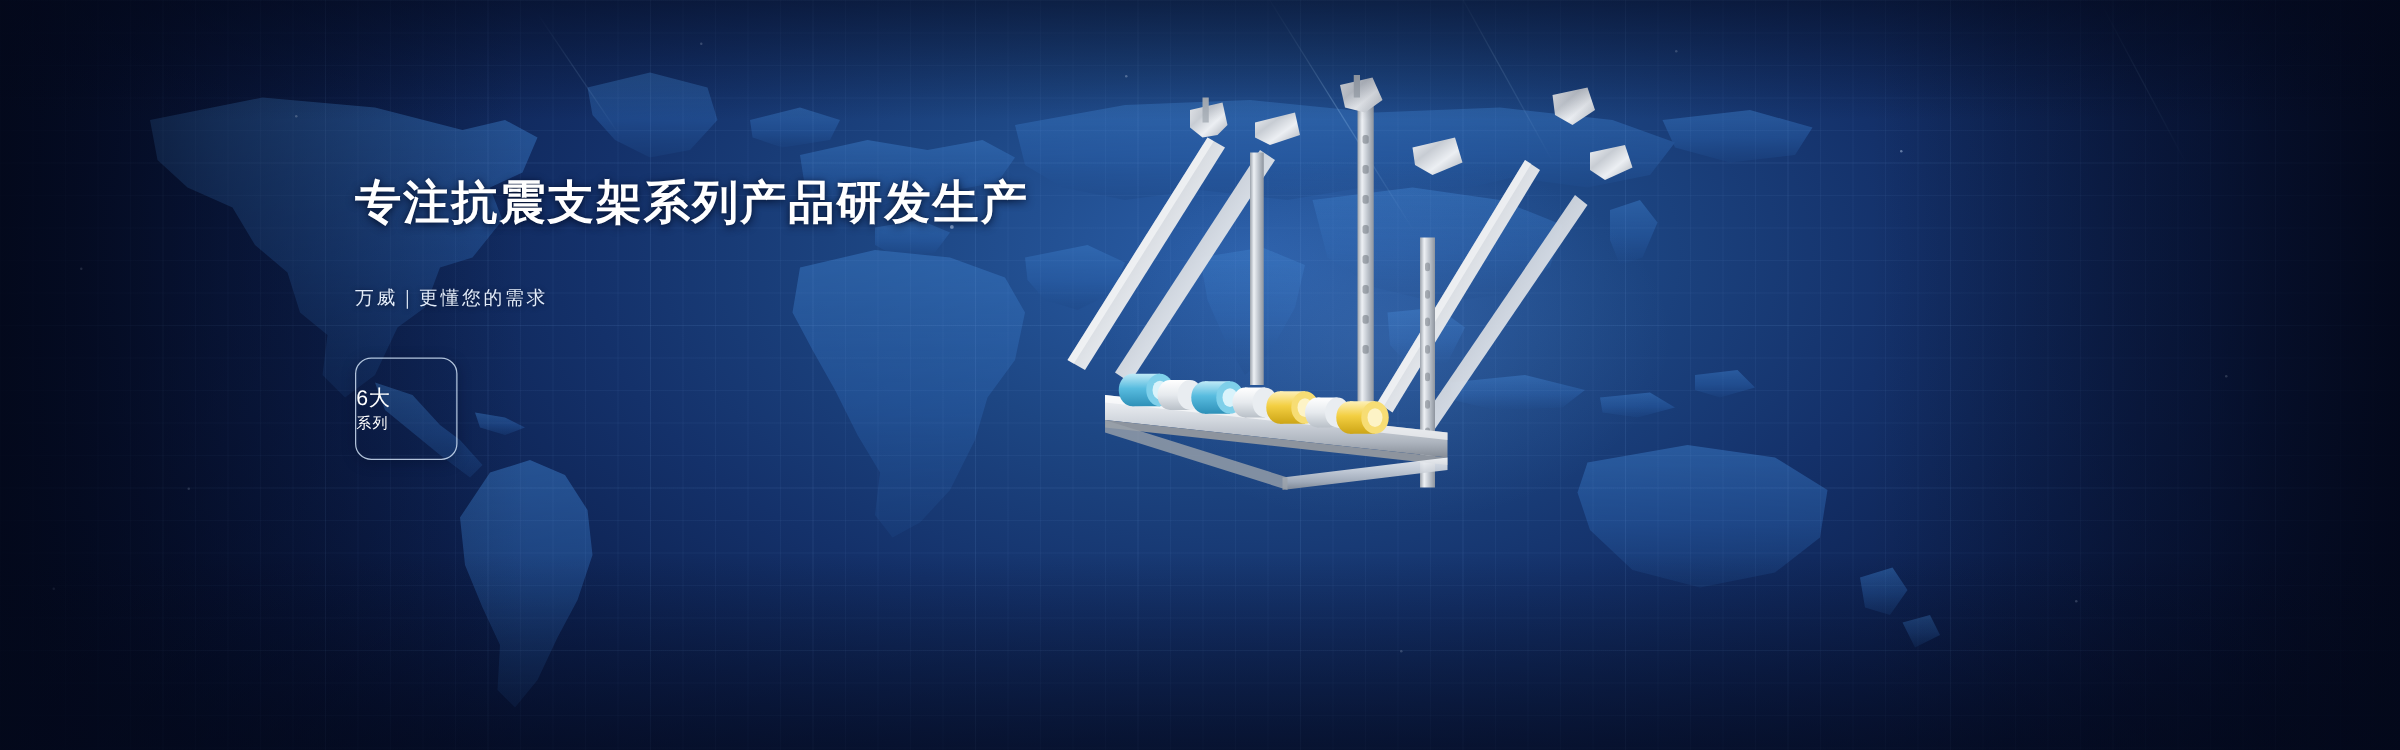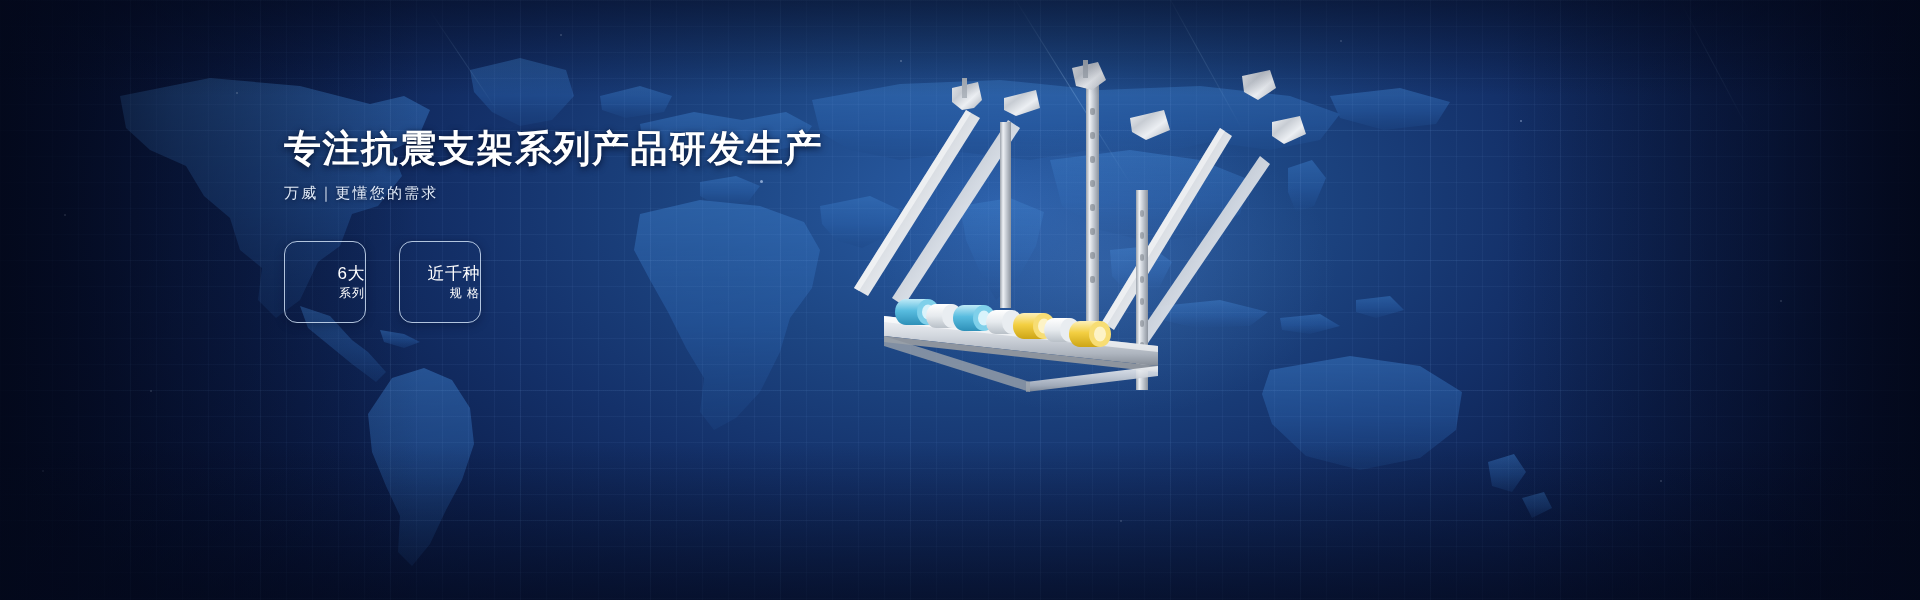--- a/index.html
+++ b/index.html
@@ -38,35 +38,35 @@
   .mapwrap{position:absolute;left:0;top:0;width:1920px;height:600px;opacity:.62;}
   .mapwrap svg{display:block;width:1920px;height:600px;}
 
   
   .streak{position:absolute;transform-origin:0 0;background:linear-gradient(90deg, rgba(150,200,255,0) 0%, rgba(170,215,255,.55) 45%, rgba(150,200,255,0) 100%);height:1px;}
 
   
   .star{position:absolute;border-radius:50%;background:#cfe3ff;}
 
   
-  .copy{position:absolute;left:284px;top:128px;width:620px;}
+  .copy{position:absolute;left:284px;top:141px;width:620px;}
   .headline{
     font-size:37px;line-height:1.16;font-weight:bold;color:#ffffff;
     letter-spacing:1.5px;margin:0;white-space:nowrap;
     text-shadow:0 2px 7px rgba(2,10,34,.85), 0 0 2px rgba(10,30,70,.6);
   }
   .subline{
-    margin:13px 0 0 0;font-size:15px;color:#e3ecf9;letter-spacing:2.2px;
+    margin:45px 0 0 0;font-size:15px;color:#e3ecf9;letter-spacing:2.2px;
     font-weight:normal;text-shadow:0 1px 4px rgba(2,10,34,.7);
   }
   .badges{display:flex;gap:33px;margin-top:38px;}
   .badge{
     width:80px;height:80px;border:1px solid rgba(214,230,250,.82);
     border-radius:13px;display:flex;flex-direction:column;
-    align-items:flex-end;justify-content:center;gap:5px;
+    align-items:flex-start;justify-content:center;gap:5px;
     box-shadow:0 2px 10px rgba(3,12,36,.35);
   }
   .badge .l1{font-size:17px;color:#ffffff;letter-spacing:.5px;line-height:1;white-space:nowrap;}
   .badge .l2{font-size:12px;color:#ffffff;letter-spacing:1px;line-height:1;white-space:nowrap;}
 
   
   .product{position:absolute;left:840px;top:60px;width:500px;height:360px;}
   .product svg{display:block;}
   .prodglow{
     position:absolute;left:880px;top:120px;width:460px;height:300px;
@@ -308,20 +308,16 @@
   <div class="vig tb"></div>
 
   <div class="copy">
     <h1 class="headline">专注抗震支架系列产品研发生产</h1>
     <p class="subline">万威｜更懂您的需求</p>
     <div class="badges">
       <div class="badge">
         <span class="l1">6大</span>
         <span class="l2">系列</span>
       </div>
-      <div class="badge">
-        <span class="l1">近千种</span>
-        <span class="l2">规 格</span>
-      </div>
     </div>
   </div>
 
 </div>
 
 </body></html>

